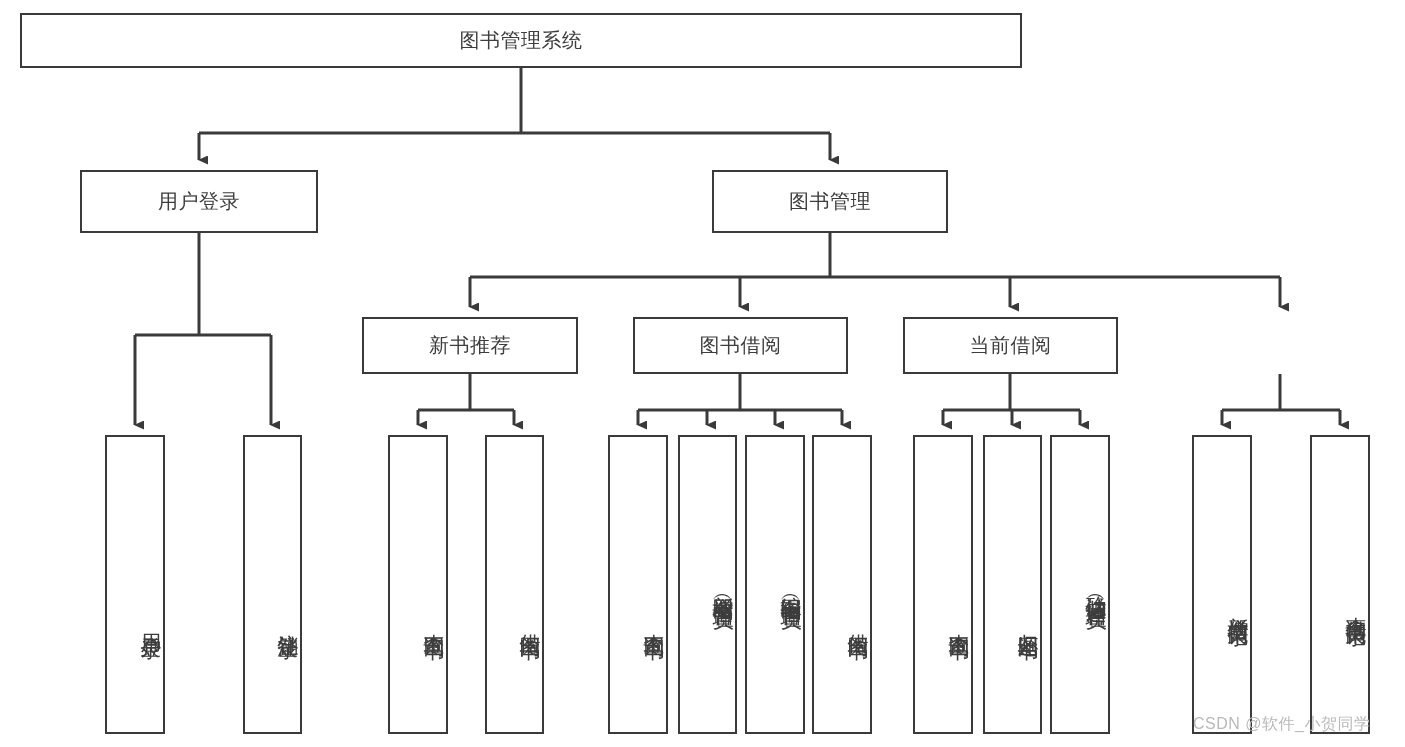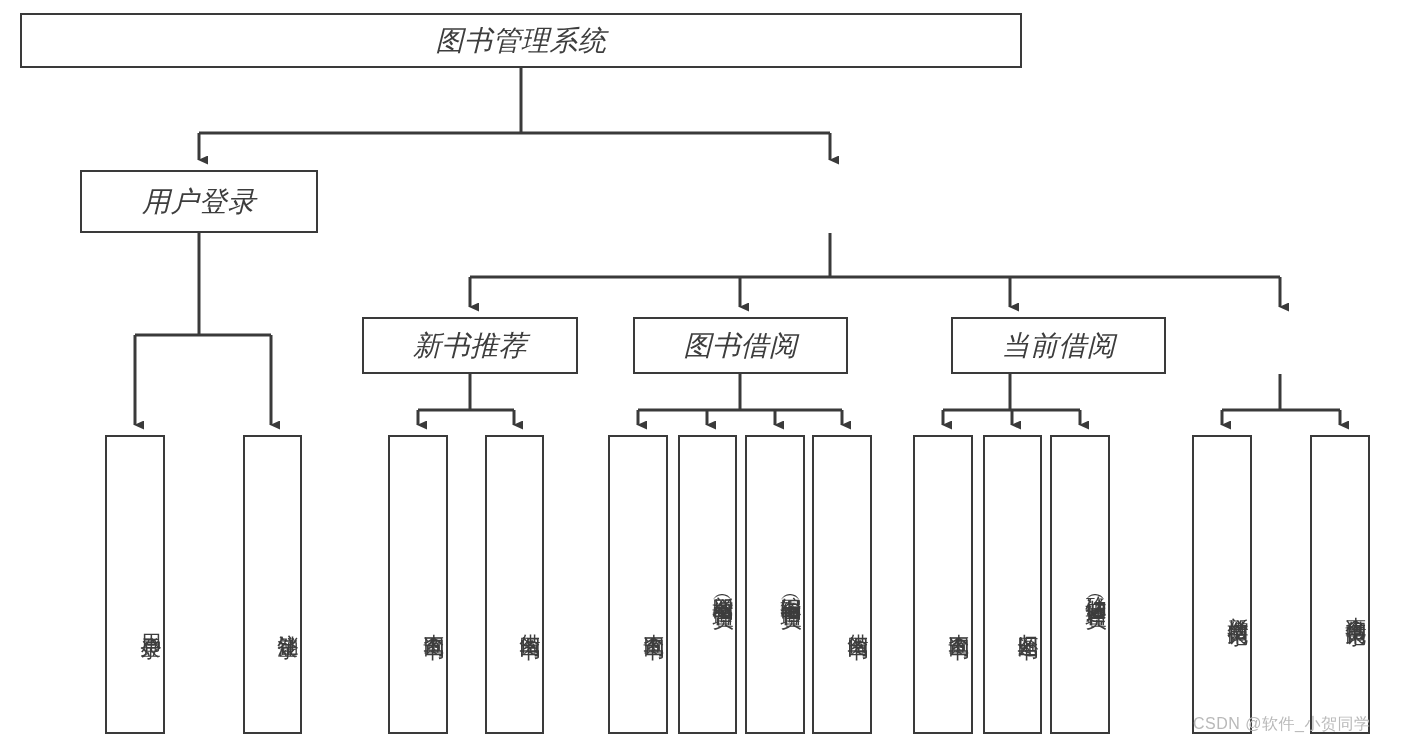--- a/index.html
+++ b/index.html
@@ -31,23 +31,22 @@
     border: 2.5px solid #3a3a3a;
     background: #ffffff;
     color: #3d3d3d;
     display: flex;
     align-items: center;
     justify-content: center;
     text-align: center;
     line-height: 1.18;
   }
   .node.horiz {
-    font-size: 28px;
+    font-size: 20px;
     letter-spacing: 0.5px;
-    font-style: italic;
   }
   .node.vert {
     font-size: 21px;
     writing-mode: vertical-rl;
     text-orientation: upright;
     align-items: flex-start;
     justify-content: center;
     padding-top: 8px;
     letter-spacing: 2px;
   }
@@ -119,28 +118,31 @@
     </g>
   </svg>
 
   <div class="node horiz" style="left:20px; top:13px; width:1002px; height:55px;">
     <span>图书管理系统</span>
   </div>
 
   <div class="node horiz" style="left:80px; top:170px; width:238px; height:63px;">
     <span>用户登录</span>
   </div>
+  <div class="node horiz" style="left:712px; top:170px; width:236px; height:63px;">
+    <span>图书管理</span>
+  </div>
 
   <div class="node horiz" style="left:362px; top:317px; width:216px; height:57px;">
     <span>新书推荐</span>
   </div>
   <div class="node horiz" style="left:633px; top:317px; width:215px; height:57px;">
     <span>图书借阅</span>
   </div>
-  <div class="node horiz" style="left:903px; top:317px; width:215px; height:57px;margin-left:48px;">
+  <div class="node horiz" style="left:903px; top:317px; width:215px; height:57px;">
     <span>当前借阅</span>
   </div>
 
   <div class="node vert" style="left:105px; top:435px; width:60px; height:299px; padding-top:72px;">
     <span>用户登录</span>
   </div>
   <div class="node vert" style="left:243px; top:435px; width:59px; height:299px; padding-top:72px;">
     <span>注销登录</span>
   </div>
 

